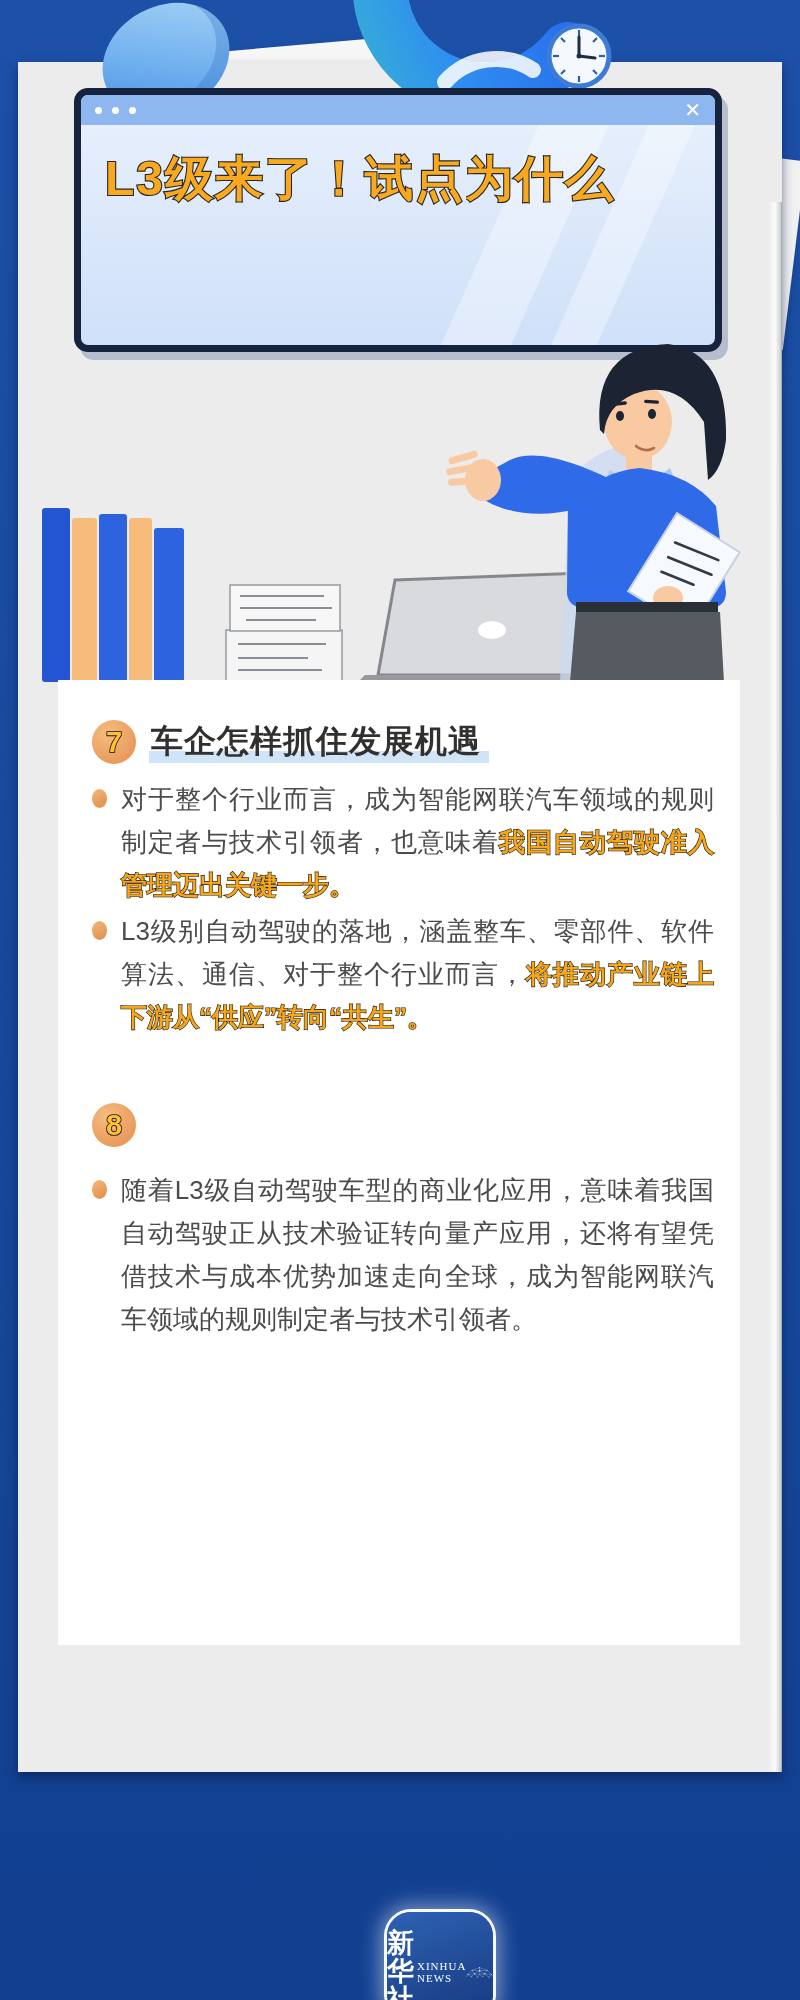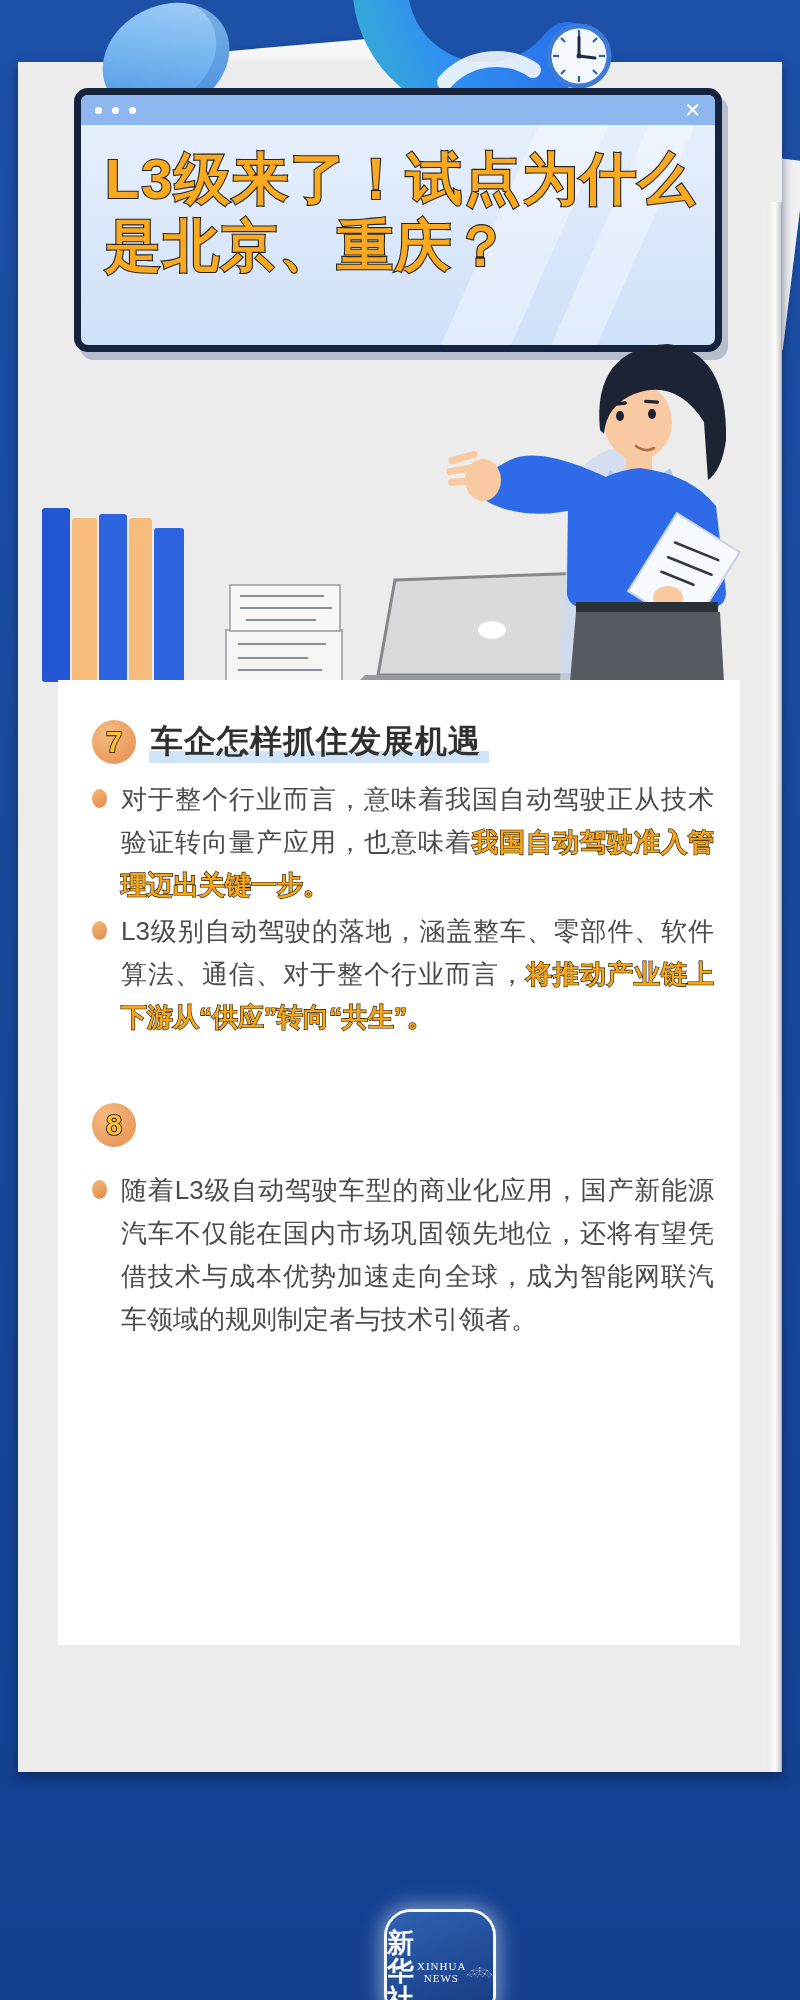--- a/index.html
+++ b/index.html
@@ -49,21 +49,21 @@
   .win-dot{width:7px;height:7px;border-radius:50%;background:#fff;}
   .win-close{
     margin-left:auto;color:#fff;font-weight:800;font-size:20px;line-height:20px;
     cursor:pointer;
   }
   .win-body{position:relative;height:220px;padding:20px 0 0 24px;overflow:hidden;}
   .streak{position:absolute;top:-20px;width:70px;height:300px;background:rgba(255,255,255,.35);transform:skewX(-24deg);}
   .streak.s1{left:400px;}
   .streak.s2{left:510px;width:46px;}
   .win-title{
-    position:relative;color:#f8a91f;font-weight:800;font-size:56px;line-height:67px;
+    position:relative;color:#f8a91f;font-weight:800;font-size:48px;line-height:67px;
     letter-spacing:2px;-webkit-text-stroke:2.2px #262626;paint-order:stroke fill;
     white-space:nowrap;
   }
 
   
   .illu{left:40px;top:330px;width:750px;height:352px;}
 
   
   .card{
     left:58px;top:680px;width:682px;height:965px;background:#ffffff;
@@ -103,21 +103,21 @@
   
   .logo{
     left:347px;top:1912px;width:106px;height:106px;border-radius:24px;
     background:linear-gradient(160deg,#2e62b4 0%,#1c4档 0%,#16397e 100%);
     background:linear-gradient(160deg,#2e62b4 0%,#16397e 100%);
     box-shadow:0 0 0 3px rgba(255,255,255,.95),0 0 20px 7px rgba(255,255,255,.45);
     display:flex;align-items:center;justify-content:flex-start;
     padding-top:12px;box-sizing:border-box;margin-left:40px;
   }
   .logo-cn{color:#fff;font-size:27px;font-weight:700;letter-spacing:3px;line-height:28px;}
-  .logo-en{color:#fff;font-family:"Liberation Serif","DejaVu Serif",serif;font-size:11px;letter-spacing:1px;margin-top:2px;text-align:center;}
+  .logo-en{color:#fff;font-family:"Liberation Serif","DejaVu Serif",serif;font-size:11px;letter-spacing:1px;margin-top:2px;}
   .logo-net{margin-top:2px;}
 </style>
 </head>
 <body>
 
 <div class="abs sheet sheet1"></div>
 <div class="abs sheet sheet2"></div>
 
 <div class="abs paper">
   <div class="paper-fold"></div>
@@ -158,21 +158,20 @@
   <div class="titlebar">
     <span class="win-dot"></span>
     <span class="win-dot"></span>
     <span class="win-dot"></span>
     <span class="win-close">✕</span>
   </div>
   <div class="win-body">
     <div class="streak s1"></div>
     <div class="streak s2"></div>
     <div class="win-title">L3级来了！试点为什么</div>
-    <div class="win-title">是北京、重庆？</div>
   </div>
 </div>
 
 <svg class="abs illu" viewBox="0 0 750 352">
 
   <g>
     <rect x="2" y="178" width="28" height="174" rx="3" fill="#2456d4"></rect>
     <rect x="32" y="188" width="25" height="164" rx="3" fill="#f7bc7b"></rect>
     <rect x="59" y="184" width="28" height="168" rx="3" fill="#2e63e0"></rect>
     <rect x="89" y="188" width="23" height="164" rx="3" fill="#f7bc7b"></rect>
@@ -243,39 +242,39 @@
   <div class="section">
     <div class="sec-head">
       <div class="badge">
         <span>7</span>
       </div>
       <span class="sec-title">车企怎样抓住发展机遇</span>
     </div>
     <ul class="bullets">
       <li>
         <span class="dot"></span>
-        <p><span>对于整个行业而言，意味着我国自动驾驶正从技术验证转向量产应用，也意味着</span><span class="em">我国自动驾驶准入管理迈出关键一步。</span></p>
+        <p><span>对于整个行业而言，成为智能网联汽车领域的规则制定者与技术引领者，也意味着</span><span class="em">我国自动驾驶准入管理迈出关键一步。</span></p>
       </li>
       <li>
         <span class="dot"></span>
         <p><span>L3级别自动驾驶的落地，涵盖整车、零部件、软件算法、通信、对于整个行业而言，</span><span class="em">将推动产业链上下游从“供应”转向“共生”。</span></p>
       </li>
     </ul>
   </div>
 
   <div class="section section2">
     <div class="sec-head">
       <div class="badge">
         <span>8</span>
       </div>
     </div>
     <ul class="bullets">
       <li>
         <span class="dot"></span>
-        <p><span>随着L3级自动驾驶车型的商业化应用，国产新能源汽车不仅能在国内市场巩固领先地位，还将有望凭借技术与成本优势加速走向全球，成为智能网联汽车领域的规则制定者与技术引领者。</span><span class="em"></span></p>
+        <p><span>随着L3级自动驾驶车型的商业化应用，意味着我国自动驾驶正从技术验证转向量产应用，还将有望凭借技术与成本优势加速走向全球，成为智能网联汽车领域的规则制定者与技术引领者。</span><span class="em"></span></p>
       </li>
     </ul>
   </div>
 
 </div>
 
 <div class="abs logo">
   <div class="logo-cn">新华社</div>
   <div class="logo-en">XINHUA NEWS</div>
   <svg class="logo-net" width="90" height="36" viewBox="0 0 90 36">

